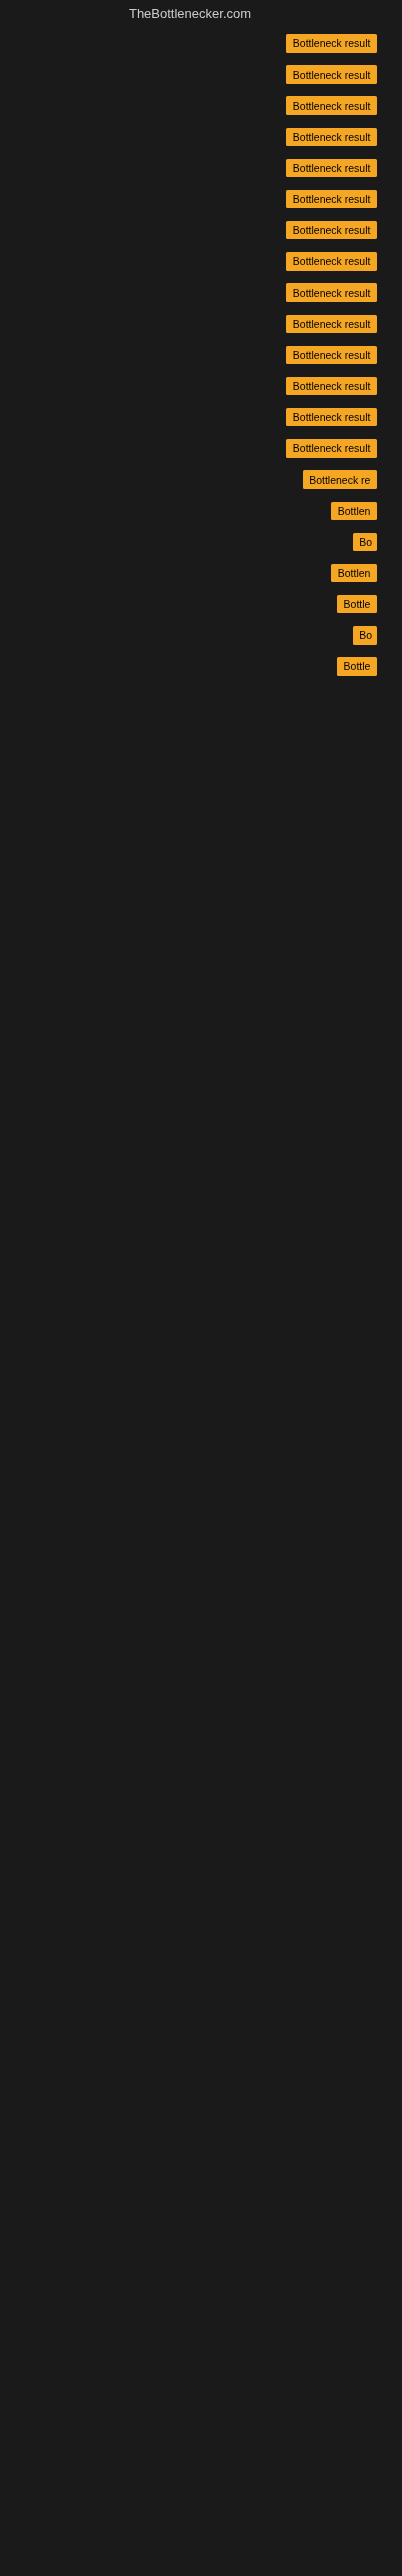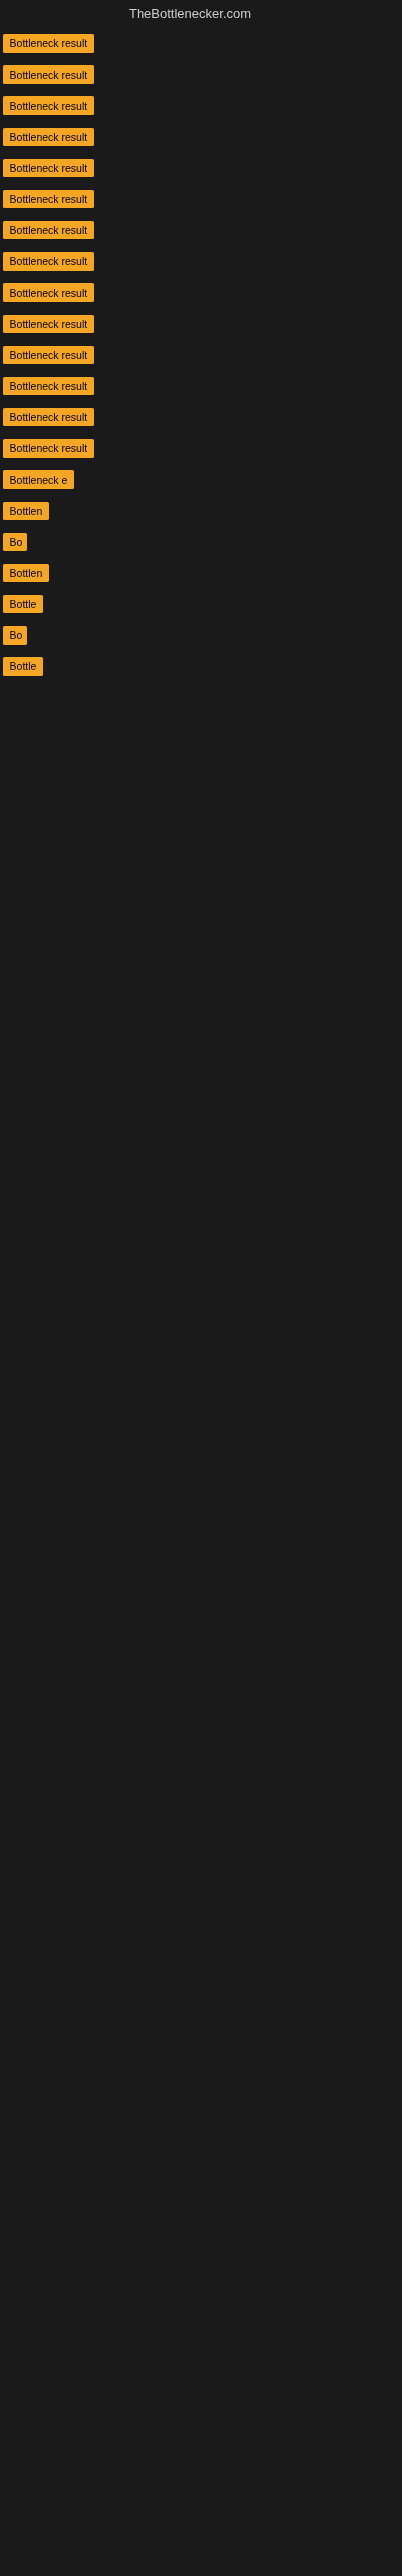--- a/index.html
+++ b/index.html
@@ -34,20 +34,21 @@
       border-radius: 1.6px;
       white-space: nowrap;
       overflow: hidden;
       text-overflow: clip;
     }
 
     .result-row {
       padding: 4.8px 3.2px;
       display: flex;
       align-items: center;
+      justify-content: flex-end;
     }
   </style>
 </head>
 <body>
 
 <div style="position: relative; width: 380px; min-height: 2576px; background: #1a1a1a; border-radius: 15px;">
 
   <div class="site-title">
     <span>TheBottlenecker.com</span>
   </div>
@@ -90,21 +91,21 @@
       <div class="result-row" style="padding-top: 6.4px; padding-bottom: 6.4px;">
         <span class="bottleneck-badge" style="max-width: 97px; display: inline-block; overflow: hidden;">Bottleneck result</span>
       </div>
       <div class="result-row" style="padding-top: 6.4px; padding-bottom: 6.4px;">
         <span class="bottleneck-badge" style="max-width: 97px; display: inline-block; overflow: hidden;">Bottleneck result</span>
       </div>
       <div class="result-row" style="padding-top: 6.4px; padding-bottom: 6.4px;">
         <span class="bottleneck-badge" style="max-width: 97px; display: inline-block; overflow: hidden;">Bottleneck result</span>
       </div>
       <div class="result-row" style="padding-top: 6.4px; padding-bottom: 6.4px;">
-        <span class="bottleneck-badge" style="max-width: 72px; display: inline-block; overflow: hidden;">Bottleneck e</span>
+        <span class="bottleneck-badge" style="max-width: 81px; display: inline-block; overflow: hidden;">Bottleneck re</span>
       </div>
       <div class="result-row" style="padding-top: 6.4px; padding-bottom: 6.4px;">
         <span class="bottleneck-badge" style="max-width: 58px; display: inline-block; overflow: hidden;">Bottlen</span>
       </div>
       <div class="result-row" style="padding-top: 6.4px; padding-bottom: 6.4px;">
         <span class="bottleneck-badge" style="max-width: 24px; display: inline-block; overflow: hidden;">Bo</span>
       </div>
       <div class="result-row" style="padding-top: 6.4px; padding-bottom: 6.4px;">
         <span class="bottleneck-badge" style="max-width: 58px; display: inline-block; overflow: hidden;">Bottlen</span>
       </div>

